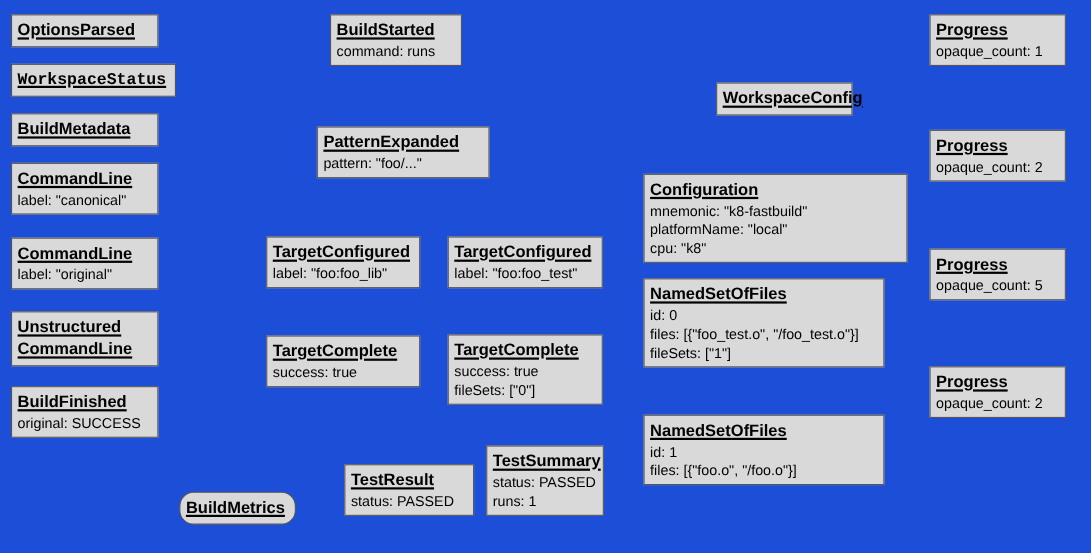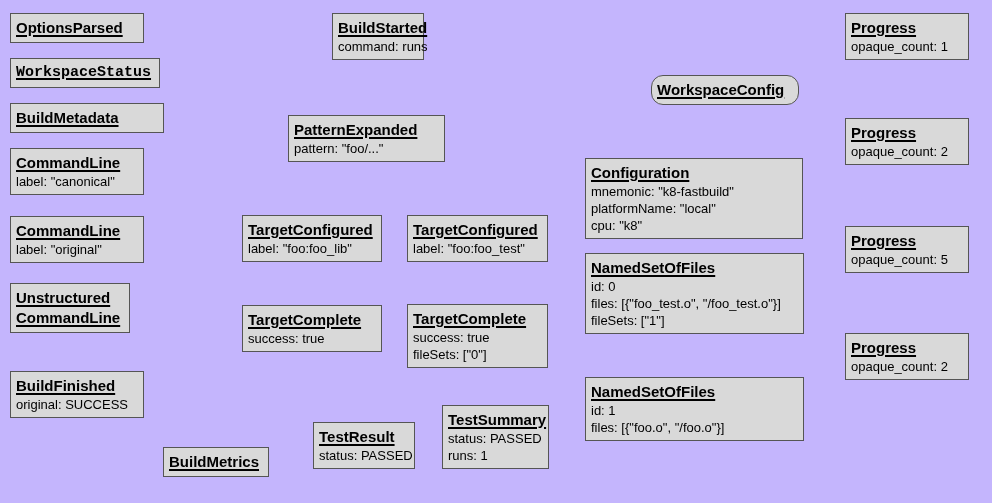--- a/index.html
+++ b/index.html
@@ -4,21 +4,21 @@
 <style>
   html, body {
     margin: 0;
     padding: 0;
     background: #000000;
   }
   .stage {
     position: relative;
     width: 992px;
     height: 503px;
-    background: #c4b5fd;
+    background: #1d4ed8;
     font-family: "Liberation Sans", sans-serif;
     overflow: hidden;
   }
   .box {
     position: absolute;
     box-sizing: border-box;
     background: #d9d9d9;
     border: 1px solid #555555;
     color: #000000;
     padding: 4px 5px;
@@ -44,70 +44,70 @@
 <div class="stage">
 
   <div class="box" style="left:10px; top:13px; width:134px;">
     <div class="box-title">OptionsParsed</div>
   </div>
 
   <div class="box" style="left:10px; top:58px; width:150px;font-family:Liberation Mono, monospace;">
     <div class="box-title">WorkspaceStatus</div>
   </div>
 
-  <div class="box" style="left:10px; top:103px; width:154px;">
+  <div class="box" style="left:10px; top:103px; width:134px;">
     <div class="box-title">BuildMetadata</div>
   </div>
 
   <div class="box" style="left:10px; top:148px; width:134px;">
     <div class="box-title">CommandLine</div>
     <div class="box-body">label: "canonical"</div>
   </div>
 
   <div class="box" style="left:10px; top:216px; width:134px;">
     <div class="box-title">CommandLine</div>
     <div class="box-body">label: "original"</div>
   </div>
 
-  <div class="box" style="left:10px; top:283px; width:120px;">
+  <div class="box" style="left:10px; top:283px; width:134px;">
     <div class="box-title">Unstructured
 CommandLine</div>
   </div>
 
-  <div class="box" style="left:10px; top:351px; width:134px;margin-top:20px;">
+  <div class="box" style="left:10px; top:351px; width:134px;">
     <div class="box-title">BuildFinished</div>
     <div class="box-body">original: SUCCESS</div>
   </div>
 
 
-  <div class="box" style="left:163px; top:447px; width:106px;">
+  <div class="box" style="left:163px; top:447px; width:106px;border-radius:13px;">
     <div class="box-title">BuildMetrics</div>
   </div>
 
-  <div class="box" style="left:300px; top:13px; width:92px;margin-left:32px;">
+  <div class="box" style="left:300px; top:13px; width:120px;">
     <div class="box-title">BuildStarted</div>
     <div class="box-body">command: runs</div>
   </div>
 
   <div class="box" style="left:288px; top:115px; width:157px;">
     <div class="box-title">PatternExpanded</div>
     <div class="box-body">pattern: "foo/..."</div>
   </div>
 
   <div class="box" style="left:242px; top:215px; width:140px;">
     <div class="box-title">TargetConfigured</div>
     <div class="box-body">label: "foo:foo_lib"</div>
   </div>
 
   <div class="box" style="left:242px; top:305px; width:140px;">
     <div class="box-title">TargetComplete</div>
     <div class="box-body">success: true</div>
   </div>
 
-  <div class="box" style="left:313px; top:422px; width:102px;">
+  <div class="box" style="left:313px; top:422px; width:118px;">
     <div class="box-title">TestResult</div>
     <div class="box-body">status: PASSED</div>
   </div>
 
   <div class="box" style="left:407px; top:215px; width:141px;">
     <div class="box-title">TargetConfigured</div>
     <div class="box-body">label: "foo:foo_test"</div>
   </div>
 
   <div class="box" style="left:407px; top:304px; width:141px;">
@@ -115,25 +115,25 @@
     <div class="box-body">success: true
 fileSets: ["0"]</div>
   </div>
 
   <div class="box" style="left:442px; top:405px; width:107px;">
     <div class="box-title">TestSummary</div>
     <div class="box-body">status: PASSED
 runs: 1</div>
   </div>
 
-  <div class="box" style="left:651px; top:75px; width:148px;border-radius:12px;">
+  <div class="box" style="left:651px; top:75px; width:124px;">
     <div class="box-title">WorkspaceConfig</div>
   </div>
 
-  <div class="box" style="left:585px; top:158px; width:218px;">
+  <div class="box" style="left:585px; top:158px; width:240px;">
     <div class="box-title">Configuration</div>
     <div class="box-body">mnemonic: "k8-fastbuild"
 platformName: "local"
 cpu: "k8"</div>
   </div>
 
   <div class="box" style="left:585px; top:253px; width:219px;">
     <div class="box-title">NamedSetOfFiles</div>
     <div class="box-body">id: 0
 files: [{"foo_test.o", "/foo_test.o"}]

